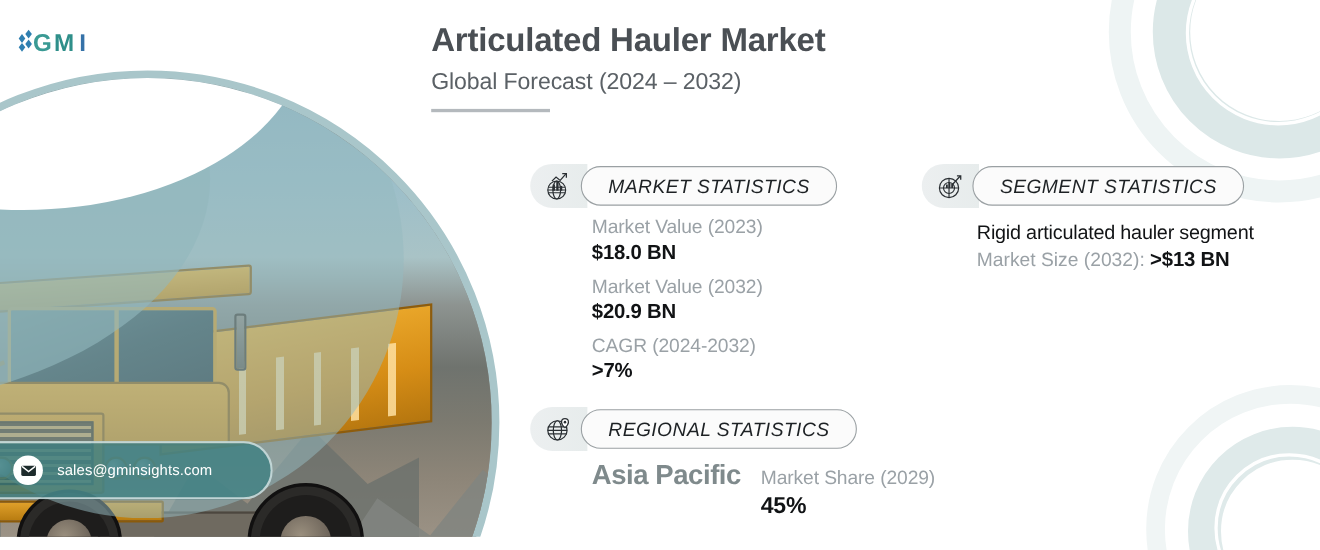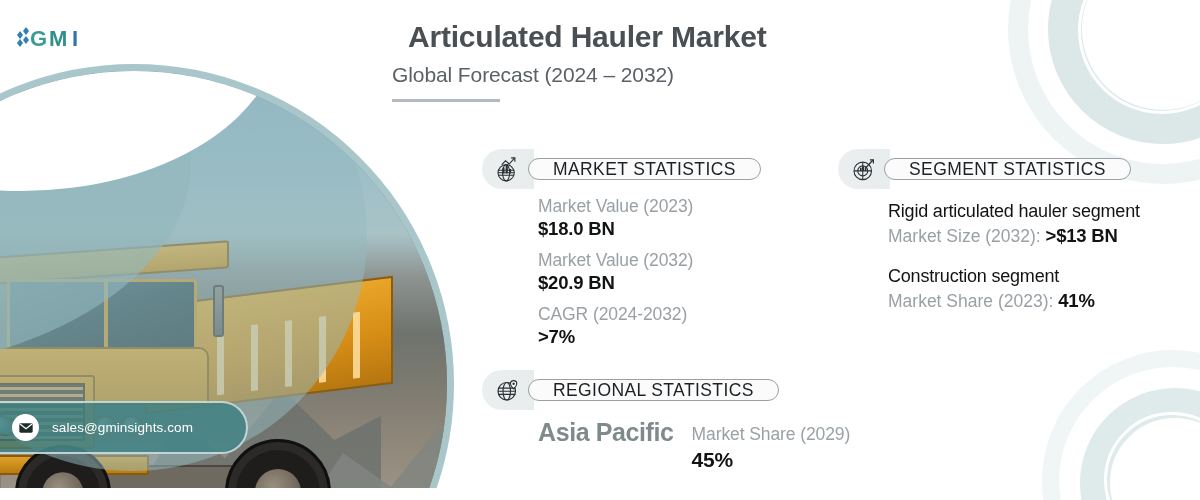--- a/index.html
+++ b/index.html
@@ -223,46 +223,46 @@
     font-size: 14.5px; font-weight: bold; color: #2e8b8f; letter-spacing: .2px;
   }
   .logo-rule { height: 1px; background: #b9cfd0; margin: 2px 0 1px; }
   .logo-sub {
     font-size: 8.5px; color: #5c9fa2; font-style: italic; text-align: center;
     letter-spacing: .3px;
   }
 
   .title-block { position: absolute; left: 392px; top: 20px; }
   .main-title {
-    font-size: 30px; font-weight: bold; color: #4a4f54; letter-spacing: -.2px; margin-left: 16px;
+    font-size: 30px; font-weight: bold; color: #4a4f54; letter-spacing: -.2px;
   }
   .sub-title {
     font-size: 21px; color: #5b6166; margin-top: 9px; letter-spacing: -.1px;
   }
   .title-rule {
     width: 108px; height: 3px; background: #b4b9bd; margin-top: 12px;
   }
 
   
   .stat-head {
     position: absolute; display: flex; align-items: center;
   }
   .head-badge {
     width: 52px; height: 40px; border-radius: 20px 0 0 20px;
     background: linear-gradient(90deg, #eceff0, #e7ecec);
     display: flex; align-items: center; justify-content: center;
     margin-right: -6px;
   }
   .head-badge svg { width: 30px; height: 30px; }
   .head-pill {
-    height: 22px; padding: 0 24px;
+    height: 36px; padding: 0 24px;
     border: 1.6px solid #9aa0a3;
     border-radius: 20px;
     background: #fbfbfb;
-    display: flex; align-items: center;
+    display: flex; align-items: center; font-style: italic;
   }
   .head-pill span {
     font-size: 17.5px; color: #1d2124; letter-spacing: .4px;
   }
 
   .label {
     color: #9aa1a6; font-size: 17.5px; letter-spacing: -.1px;
   }
   .value {
     color: #111315; font-size: 18.5px; font-weight: bold; letter-spacing: -.2px;
@@ -423,26 +423,20 @@
   </div>
 
   <div class="stat-body" id="segment-body">
     <div>
       <div class="seg-title">Rigid articulated hauler segment</div>
       <div class="seg-line">
         <span>Market Size (2032): </span><b>&gt;$13 BN</b>
       </div>
     </div>
     <div class="seg-gap"></div>
-    <div>
-      <div class="seg-title">Construction segment</div>
-      <div class="seg-line">
-        <span>Market Share (2023): </span><b>41%</b>
-      </div>
-    </div>
   </div>
 
   <div class="stat-head" style="left:482px; top:370px;">
     <div class="head-badge">
       <svg viewBox="0 0 48 48" fill="none" stroke="#2a2f33" stroke-width="1.8">
         <circle cx="22" cy="26" r="14"></circle>
         <ellipse cx="22" cy="26" rx="6" ry="14"></ellipse>
         <path d="M8.2 21h27.6M8.2 31h27.6M8 26h28"></path>
         <path d="M33 9c2.8 0 5 2.2 5 5 0 3.6-5 8-5 8s-5-4.4-5-8c0-2.8 2.2-5 5-5z" fill="#ffffff"></path>
         <circle cx="33" cy="14" r="1.9" fill="#2a2f33" stroke="none"></circle>

